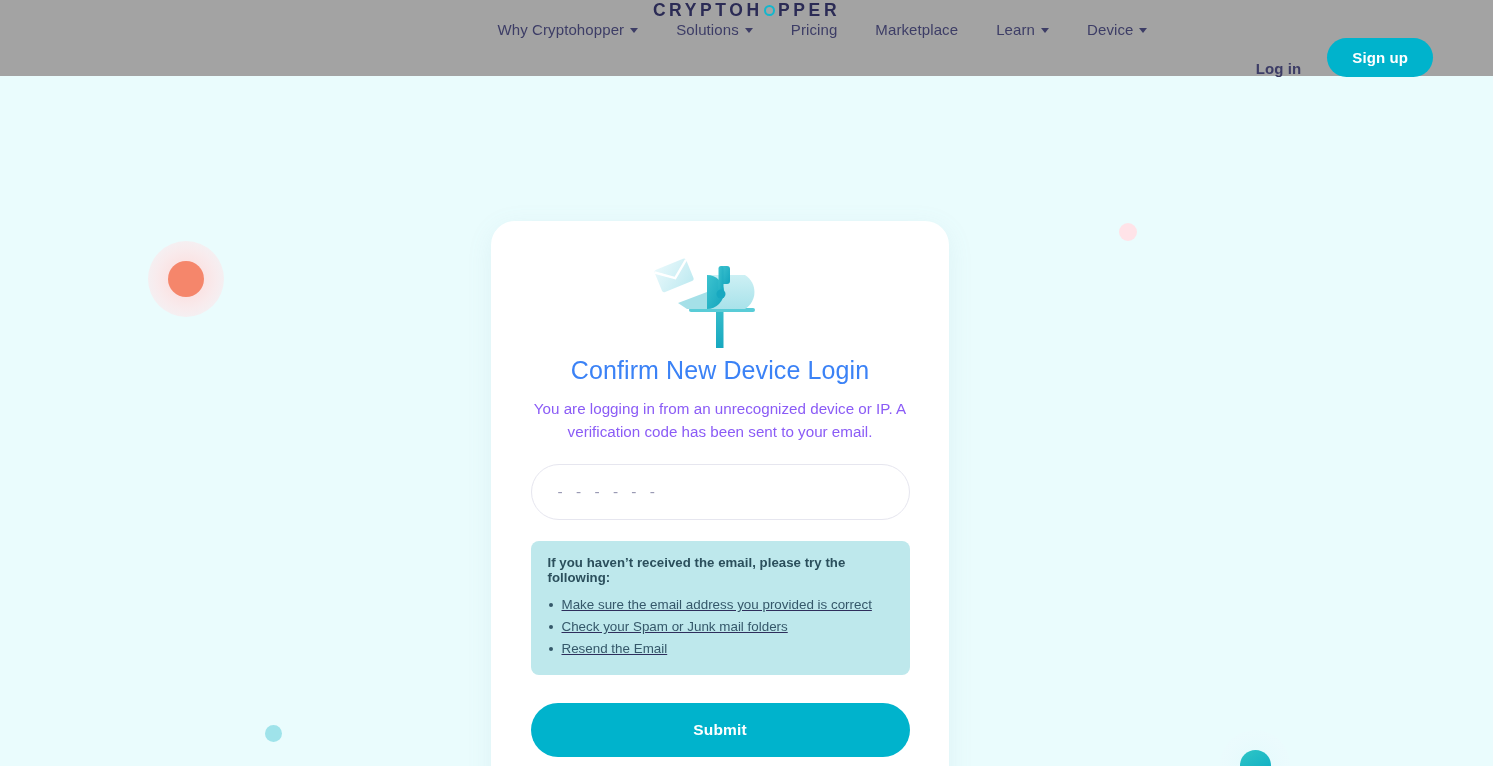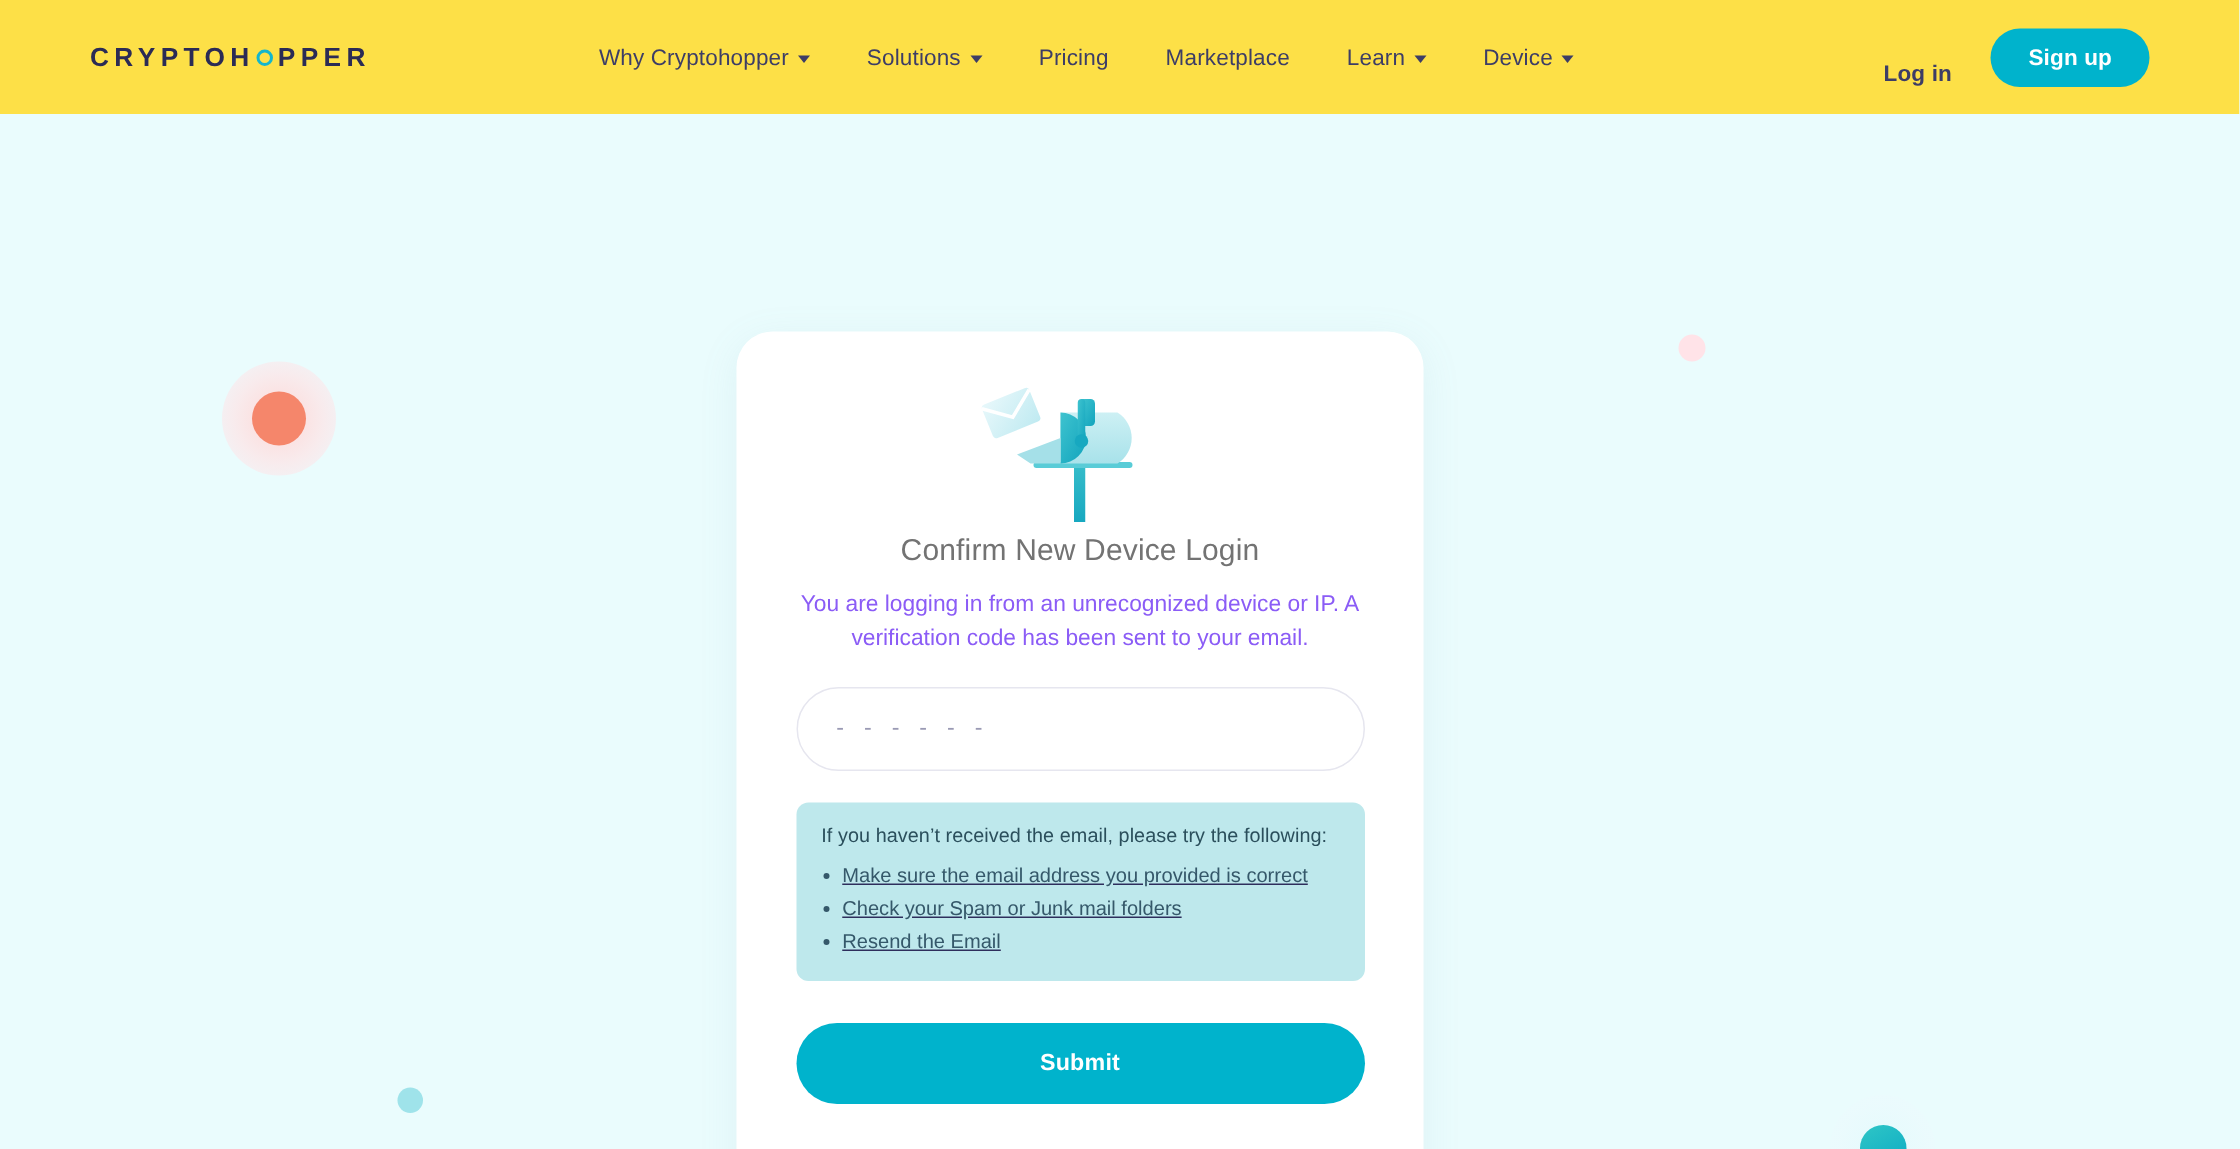--- a/index.html
+++ b/index.html
@@ -16,24 +16,25 @@
     background: #eafcfd;
     color: #2e2e5c;
     -webkit-font-smoothing: antialiased;
   }
 
   
   .header {
     position: relative;
     z-index: 20;
     height: 76px;
-    background: #fde047;
+    background: #a3a3a3;
     display: flex;
     align-items: center;
     padding: 0 60px;
+    flex-direction: column;
   }
 
   .logo {
     display: flex;
     align-items: center;
     font-size: 17.5px;
     font-weight: 700;
     letter-spacing: 3.6px;
     color: #2b2b55;
     cursor: pointer;
@@ -155,23 +156,23 @@
     box-shadow: 0 6px 26px rgba(120,160,175,0.10);
     padding: 32px 39px 0 39px;
     display: flex;
     flex-direction: column;
     align-items: center;
   }
 
   .illustration { width: 150px; height: 95px; display: block; }
 
   .card-title {
-    font-size: 20px;
+    font-size: 25px;
     font-weight: 400;
-    color: #737373;
+    color: #3b82f6;
     margin-top: 8px;
     letter-spacing: 0.1px;
     text-align: center;
   }
 
   .card-desc {
     margin-top: 12px;
     font-size: 15.2px;
     line-height: 23px;
     color: #8b5cf6;
@@ -197,21 +198,21 @@
 
   .info-box {
     margin-top: 21px;
     width: 379px;
     background: #bee8ec;
     border-radius: 8px;
     padding: 14px 17px 15px 17px;
   }
   .info-title {
     font-size: 13.2px;
-    font-weight: 400;
+    font-weight: 700;
     color: #2b4f5c;
     margin-bottom: 9px;
     letter-spacing: 0.05px;
   }
   .info-list { list-style: none; text-decoration: underline; }
   .info-list li {
     font-size: 13.4px;
     color: #35586a;
     line-height: 22px;
     padding-left: 14px;

